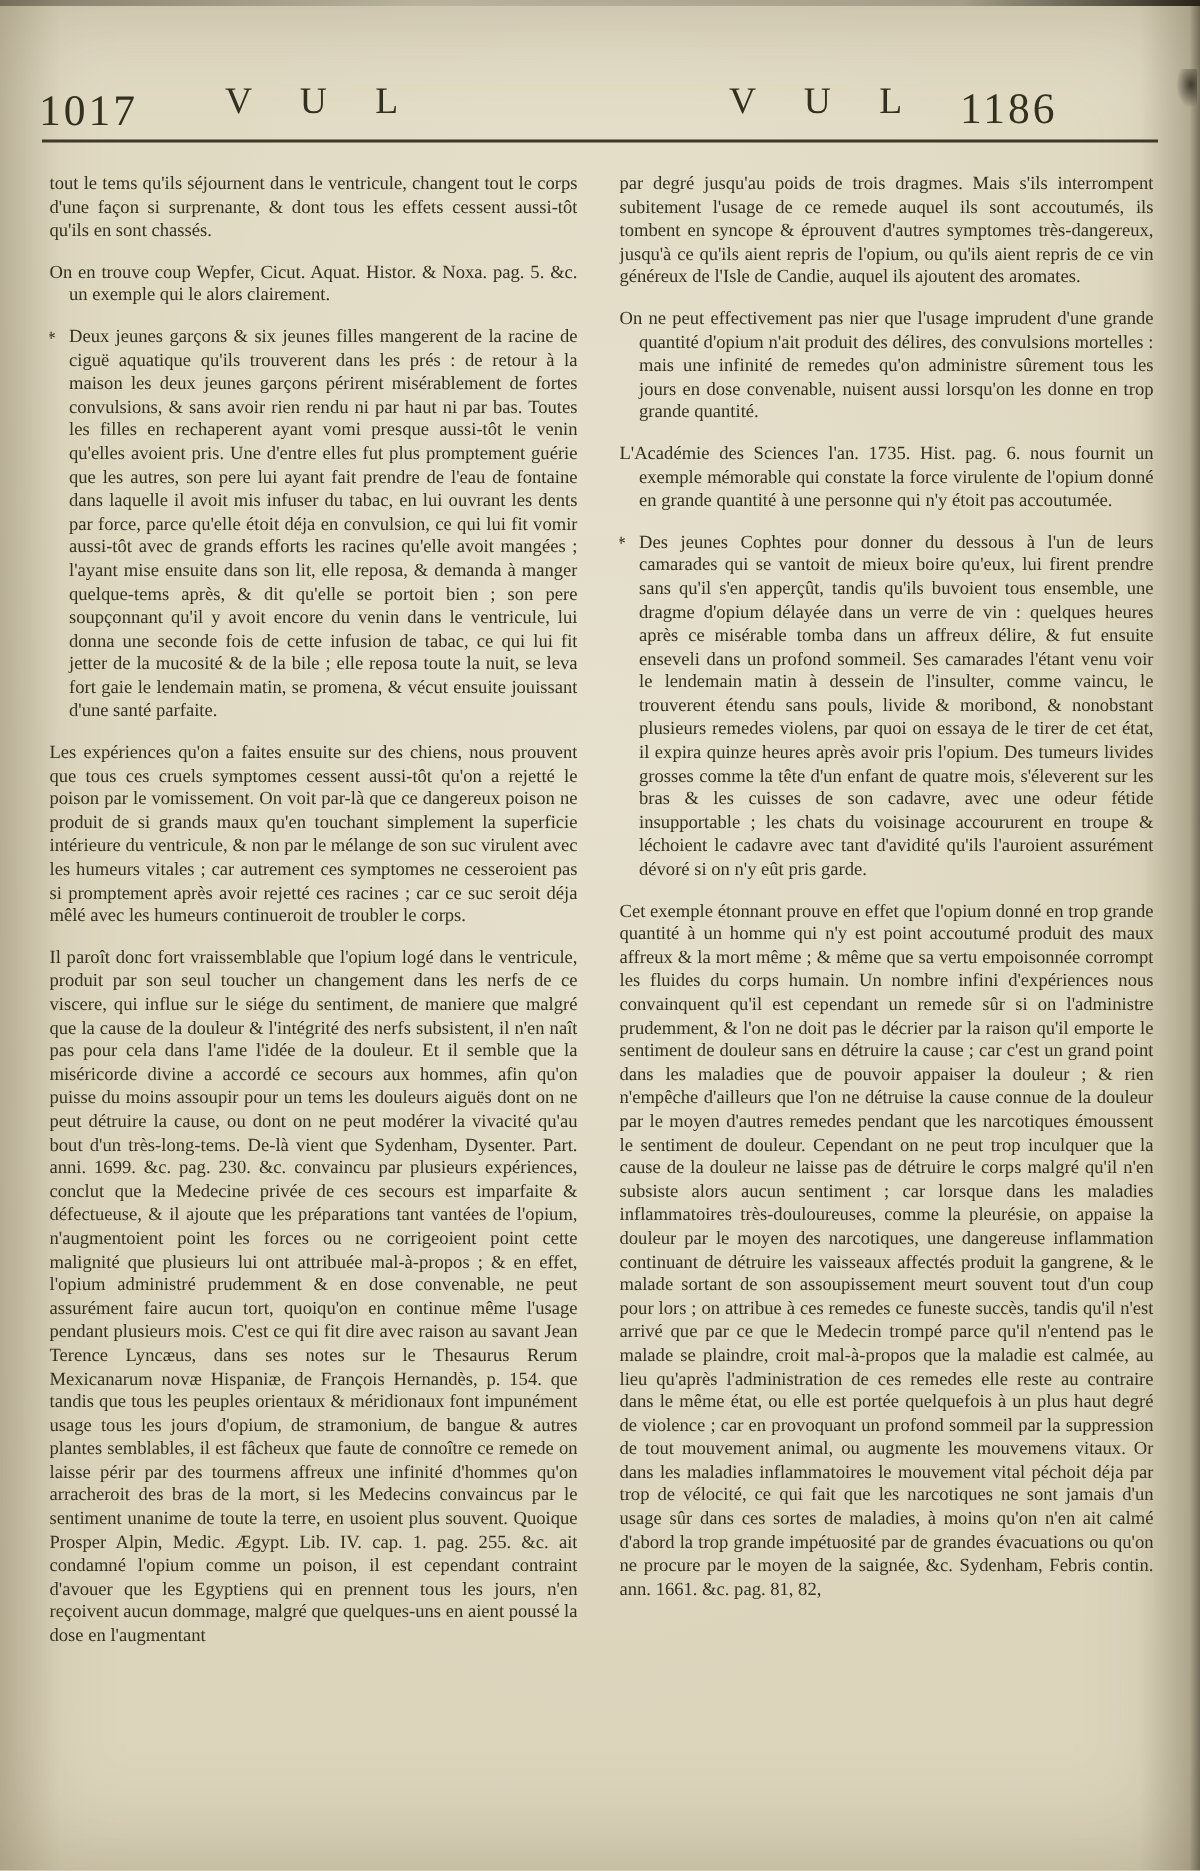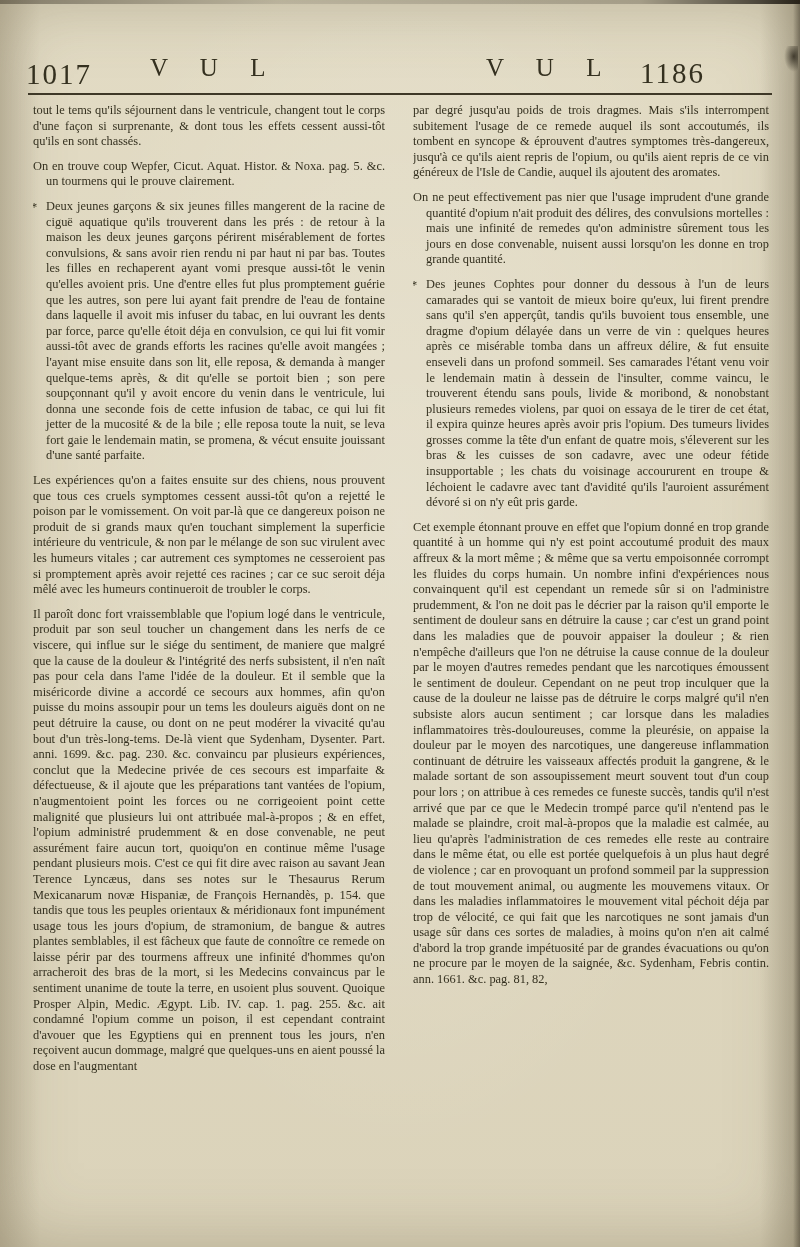--- a/index.html
+++ b/index.html
@@ -39,21 +39,21 @@
   .header-rule{
     position:absolute;top:93px;left:28px;width:744px;height:2px;
     background:var(--rule,#3e3827);
   }
   .column{
     position:absolute;top:103px;height:1135px;overflow:hidden;
     font-size:12.4px;line-height:15.6px;text-align:justify;
   }
   .column-left{left:33px;width:352px}
   .column-right{left:413px;width:356px}
-  .p{margin:0 0 9px}
+  .p{margin:12px 0 9px}
   .p.hanging{padding-left:13px;text-indent:-13px}
   .p.starred{position:relative;padding-left:13px}
   .p.starred .marker{position:absolute;left:-2px;top:1px;text-indent:0}
   .seg.it{}
 </style>
 </head>
 <body>
 
 <div class="paper"></div>
 <div class="scan-edge-top"></div>
@@ -63,23 +63,24 @@
 <div class="header">
   <span class="pgnum pgnum-left">1017</span>
   <span class="running-title running-title-left">V U L</span>
   <span class="running-title running-title-right">V U L</span>
   <span class="pgnum pgnum-right">1186</span>
   <div class="header-rule"></div>
 </div>
 
 <div class="column column-left" id="col-left">
     <div class="p continuation"><span class="seg">tout le tems qu'ils séjournent dans le ventricule, changent tout le corps d'une façon si surprenante, &amp; dont tous les effets cessent aussi-tôt qu'ils en sont chassés.</span></div>
-    <div class="p hanging"><span class="seg">On en trouve coup </span><span class="seg it">Wepfer, Cicut. Aquat. Histor. &amp; Noxa. pag. 5. &amp;c.</span><span class="seg"> un tourmens qui le prouve clairement.</span></div>
+    <div class="p hanging"><span class="seg">On en trouve coup </span><span class="seg it">Wepfer, Cicut. Aquat. Histor. &amp; Noxa. pag. 5. &amp;c.</span><span class="seg"> un exemple qui le alors clairement.</span></div>
     <div class="p starred"><span class="marker">*</span><span class="seg">Deux jeunes garçons &amp; six jeunes filles mangerent de la racine de ciguë aquatique qu'ils trouverent dans les prés : de retour à la maison les deux jeunes garçons périrent misérablement de fortes convulsions, &amp; sans avoir rien rendu ni par haut ni par bas. Toutes les filles en rechaperent ayant vomi presque aussi-tôt le venin qu'elles avoient pris. Une d'entre elles fut plus promptement guérie que les autres, son pere lui ayant fait prendre de l'eau de fontaine dans laquelle il avoit mis infuser du tabac, en lui ouvrant les dents par force, parce qu'elle étoit déja en convulsion, ce qui lui fit vomir aussi-tôt avec de grands efforts les racines qu'elle avoit mangées ; l'ayant mise ensuite dans son lit, elle reposa, &amp; demanda à manger quelque-tems après, &amp; dit qu'elle se portoit bien ; son pere soupçonnant qu'il y avoit encore du venin dans le ventricule, lui donna une seconde fois de cette infusion de tabac, ce qui lui fit jetter de la mucosité &amp; de la bile ; elle reposa toute la nuit, se leva fort gaie le lendemain matin, se promena, &amp; vécut ensuite jouissant d'une santé parfaite.</span></div>
     <div class="p flush"><span class="seg">Les expériences qu'on a faites ensuite sur des chiens, nous prouvent que tous ces cruels symptomes cessent aussi-tôt qu'on a rejetté le poison par le vomissement. On voit par-là que ce dangereux poison ne produit de si grands maux qu'en touchant simplement la superficie intérieure du ventricule, &amp; non par le mélange de son suc virulent avec les humeurs vitales ; car autrement ces symptomes ne cesseroient pas si promptement après avoir rejetté ces racines ; car ce suc seroit déja mêlé avec les humeurs continueroit de troubler le corps.</span></div>
     <div class="p flush"><span class="seg">Il paroît donc fort vraissemblable que l'opium logé dans le ventricule, produit par son seul toucher un changement dans les nerfs de ce viscere, qui influe sur le siége du sentiment, de maniere que malgré que la cause de la douleur &amp; l'intégrité des nerfs subsistent, il n'en naît pas pour cela dans l'ame l'idée de la douleur. Et il semble que la miséricorde divine a accordé ce secours aux hommes, afin qu'on puisse du moins assoupir pour un tems les douleurs aiguës dont on ne peut détruire la cause, ou dont on ne peut modérer la vivacité qu'au bout d'un très-long-tems. De-là vient que </span><span class="seg it">Sydenham, Dysenter. Part. anni. 1699. &amp;c. pag. 230. &amp;c.</span><span class="seg"> convaincu par plusieurs expériences, conclut que la Medecine privée de ces secours est imparfaite &amp; défectueuse, &amp; il ajoute que les préparations tant vantées de l'opium, n'augmentoient point les forces ou ne corrigeoient point cette malignité que plusieurs lui ont attribuée mal-à-propos ; &amp; en effet, l'opium administré prudemment &amp; en dose convenable, ne peut assurément faire aucun tort, quoiqu'on en continue même l'usage pendant plusieurs mois. C'est ce qui fit dire avec raison au savant Jean Terence Lyncæus, dans ses notes sur le </span><span class="seg it">Thesaurus Rerum Mexicanarum novæ Hispaniæ</span><span class="seg">, de François Hernandès, p. 154. que tandis que tous les peuples orientaux &amp; méridionaux font impunément usage tous les jours d'opium, de stramonium, de bangue &amp; autres plantes semblables, il est fâcheux que faute de connoître ce remede on laisse périr par des tourmens affreux une infinité d'hommes qu'on arracheroit des bras de la mort, si les Medecins convaincus par le sentiment unanime de toute la terre, en usoient plus souvent. Quoique Prosper Alpin, </span><span class="seg it">Medic. Ægypt. Lib. IV. cap. 1. pag. 255. &amp;c.</span><span class="seg"> ait condamné l'opium comme un poison, il est cependant contraint d'avouer que les Egyptiens qui en prennent tous les jours, n'en reçoivent aucun dommage, malgré que quelques-uns en aient poussé la dose en l'augmentant</span></div>
   </div>
 <div class="column column-right" id="col-right">
     <div class="p continuation"><span class="seg">par degré jusqu'au poids de trois dragmes. Mais s'ils interrompent subitement l'usage de ce remede auquel ils sont accoutumés, ils tombent en syncope &amp; éprouvent d'autres symptomes très-dangereux, jusqu'à ce qu'ils aient repris de l'opium, ou qu'ils aient repris de ce vin généreux de l'Isle de Candie, auquel ils ajoutent des aromates.</span></div>
     <div class="p hanging"><span class="seg">On ne peut effectivement pas nier que l'usage imprudent d'une grande quantité d'opium n'ait produit des délires, des convulsions mortelles : mais une infinité de remedes qu'on administre sûrement tous les jours en dose convenable, nuisent aussi lorsqu'on les donne en trop grande quantité.</span></div>
+    <div class="p hanging"><span class="seg it">L'Académie des Sciences</span><span class="seg"> l'an. 1735. </span><span class="seg it">Hist. pag. 6.</span><span class="seg"> nous fournit un exemple mémorable qui constate la force virulente de l'opium donné en grande quantité à une personne qui n'y étoit pas accoutumée.</span></div>
     <div class="p starred"><span class="marker">*</span><span class="seg">Des jeunes Cophtes pour donner du dessous à l'un de leurs camarades qui se vantoit de mieux boire qu'eux, lui firent prendre sans qu'il s'en apperçût, tandis qu'ils buvoient tous ensemble, une dragme d'opium délayée dans un verre de vin : quelques heures après ce misérable tomba dans un affreux délire, &amp; fut ensuite enseveli dans un profond sommeil. Ses camarades l'étant venu voir le lendemain matin à dessein de l'insulter, comme vaincu, le trouverent étendu sans pouls, livide &amp; moribond, &amp; nonobstant plusieurs remedes violens, par quoi on essaya de le tirer de cet état, il expira quinze heures après avoir pris l'opium. Des tumeurs livides grosses comme la tête d'un enfant de quatre mois, s'éleverent sur les bras &amp; les cuisses de son cadavre, avec une odeur fétide insupportable ; les chats du voisinage accoururent en troupe &amp; léchoient le cadavre avec tant d'avidité qu'ils l'auroient assurément dévoré si on n'y eût pris garde.</span></div>
     <div class="p flush"><span class="seg">Cet exemple étonnant prouve en effet que l'opium donné en trop grande quantité à un homme qui n'y est point accoutumé produit des maux affreux &amp; la mort même ; &amp; même que sa vertu empoisonnée corrompt les fluides du corps humain. Un nombre infini d'expériences nous convainquent qu'il est cependant un remede sûr si on l'administre prudemment, &amp; l'on ne doit pas le décrier par la raison qu'il emporte le sentiment de douleur sans en détruire la cause ; car c'est un grand point dans les maladies que de pouvoir appaiser la douleur ; &amp; rien n'empêche d'ailleurs que l'on ne détruise la cause connue de la douleur par le moyen d'autres remedes pendant que les narcotiques émoussent le sentiment de douleur. Cependant on ne peut trop inculquer que la cause de la douleur ne laisse pas de détruire le corps malgré qu'il n'en subsiste alors aucun sentiment ; car lorsque dans les maladies inflammatoires très-douloureuses, comme la pleurésie, on appaise la douleur par le moyen des narcotiques, une dangereuse inflammation continuant de détruire les vaisseaux affectés produit la gangrene, &amp; le malade sortant de son assoupissement meurt souvent tout d'un coup pour lors ; on attribue à ces remedes ce funeste succès, tandis qu'il n'est arrivé que par ce que le Medecin trompé parce qu'il n'entend pas le malade se plaindre, croit mal-à-propos que la maladie est calmée, au lieu qu'après l'administration de ces remedes elle reste au contraire dans le même état, ou elle est portée quelquefois à un plus haut degré de violence ; car en provoquant un profond sommeil par la suppression de tout mouvement animal, ou augmente les mouvemens vitaux. Or dans les maladies inflammatoires le mouvement vital péchoit déja par trop de vélocité, ce qui fait que les narcotiques ne sont jamais d'un usage sûr dans ces sortes de maladies, à moins qu'on n'en ait calmé d'abord la trop grande impétuosité par de grandes évacuations ou qu'on ne procure par le moyen de la saignée, &amp;c. </span><span class="seg it">Sydenham</span><span class="seg">, </span><span class="seg it">Febris contin. ann. 1661. &amp;c. pag.</span><span class="seg"> 81, 82,</span></div>
   </div>
 
 </body></html>

